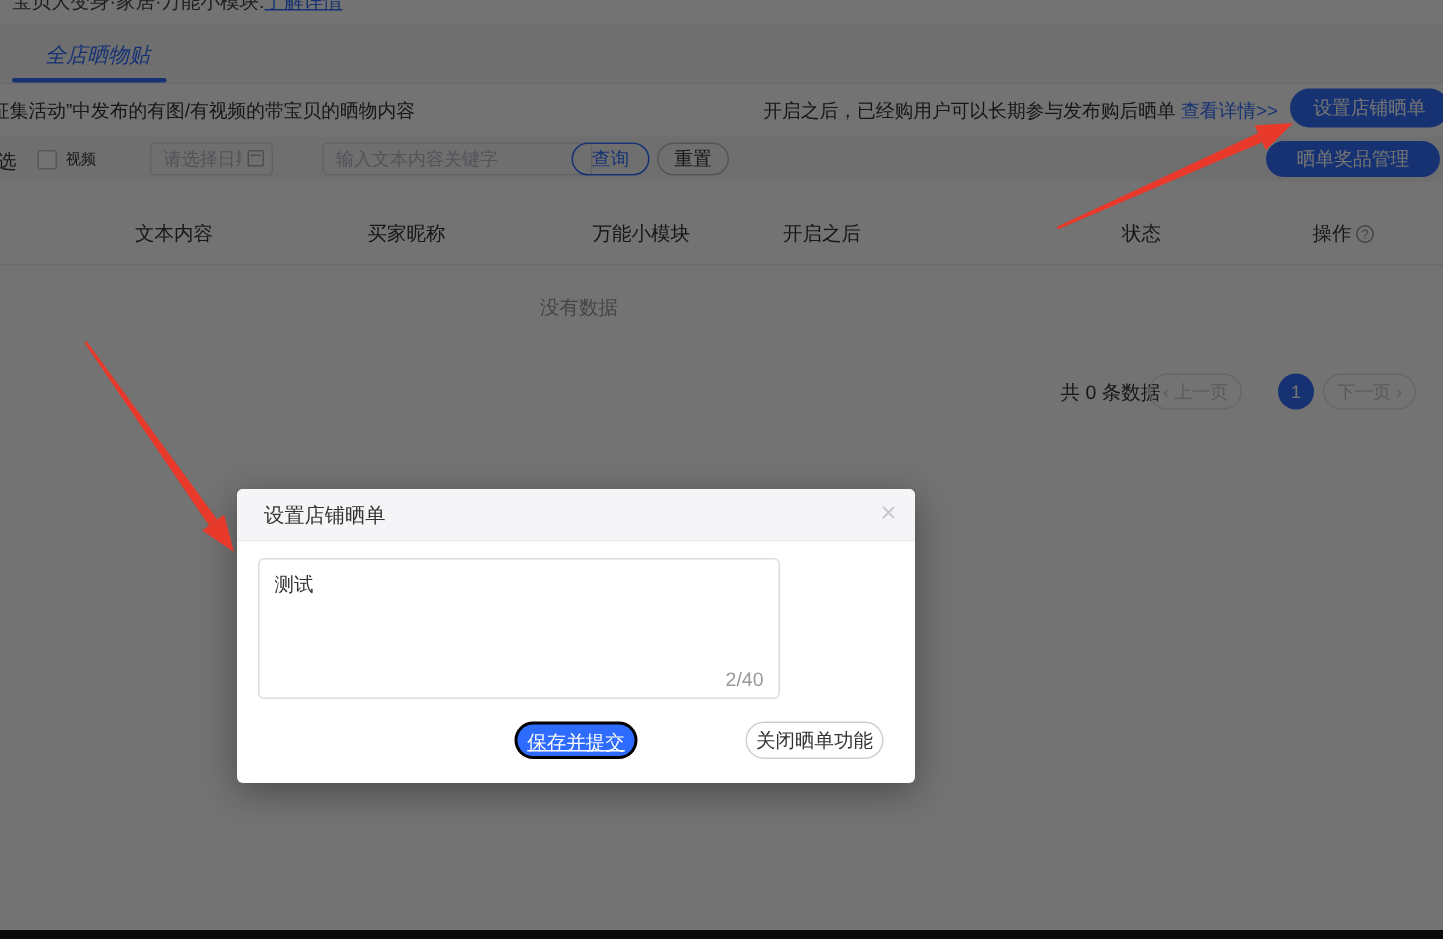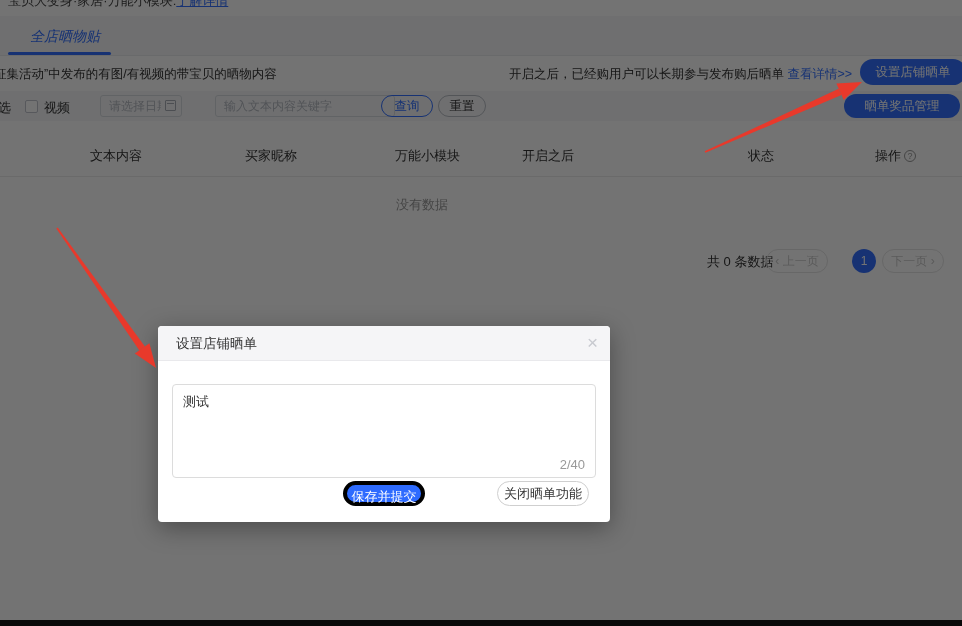--- a/index.html
+++ b/index.html
@@ -18,59 +18,59 @@
   .toolbar { position:absolute; top:57px; left:0; width:962px; height:34px; }
   .toolbar-desc { position:absolute; left:-6px; top:9px; font-size:12.5px; color:#333; white-space:nowrap; }
   .toolbar-right { position:absolute; right:110px; top:9px; font-size:12.5px; color:#333; white-space:nowrap; }
   .toolbar-right a { color:#3370FF; text-decoration:none; cursor:pointer; }
   .btn-pill { display:inline-block; text-align:center; border-radius:14px; font-size:12.5px; cursor:pointer; }
   .btn-setup { position:absolute; right:-4px; top:2px; width:106px; height:26px; line-height:26px; background:#3370FF; color:#fff; }
 
   .filter-row { position:absolute; top:91px; left:0; width:962px; height:30px; background:#f6f7f9; }
   .filter-label { position:absolute; left:-15px; top:8px; font-size:13px; color:#333; }
   .chk { position:absolute; left:25px; top:9px; width:13px; height:13px; appearance:none; -webkit-appearance:none; border:1px solid #c0c4cc; border-radius:2px; background:#fff; cursor:pointer; }
-  .video-label { position:absolute; left:44px; top:8px; font-size:13px; color:#333; }
+  .video-label { position:absolute; left:44px; top:8px; font-size:10px; color:#333; }
   .inp { position:absolute; top:4px; height:22px; border:1px solid #d8dbe0; border-radius:3px; background:transparent; font-size:12px; color:#333; padding:0 8px; outline:none; }
   .inp::placeholder { color:#b4b8c0; }
   .inp-date { left:100px; width:82px; padding-right:20px; }
   .cal-icon { position:absolute; left:165px; top:9px; width:11px; height:11px; border:1px solid #a9adb5; border-radius:1px; }
   .cal-icon::before { content:""; position:absolute; left:1px; top:2px; width:7px; height:1px; background:#a9adb5; }
   .inp-kw { left:215px; width:180px; }
   .btn-query { position:absolute; left:381px; top:4px; width:52px; height:22px; line-height:20px; border:1px solid #3370FF; color:#3370FF; background:transparent; }
   .btn-reset { position:absolute; left:438px; top:4px; width:48px; height:22px; line-height:20px; border:1px solid #b9bdc4; color:#333; background:transparent; }
   .btn-prize { position:absolute; right:2px; top:3px; width:116px; height:24px; line-height:24px; background:#3370FF; color:#fff; }
 
   .thead { position:absolute; top:140px; left:0; width:962px; height:30px; }
   .th { position:absolute; top:7px; font-size:13px; color:#333; white-space:nowrap; }
   .th-help { display:inline-block; width:12px; height:12px; line-height:11px; text-align:center; border:1px solid #999; border-radius:50%; font-size:9px; color:#999; margin-left:3px; vertical-align:1px; }
   .thead-divider { position:absolute; top:176px; left:0; width:962px; height:1px; background:#ececec; }
 
-  .empty-text { position:absolute; top:196px; left:360px; font-size:13px; color:#999;margin-left:36px; }
+  .empty-text { position:absolute; top:196px; left:360px; font-size:13px; color:#999; }
 
   .pagination { position:absolute; top:248px; left:0; width:962px; height:26px; font-size:13px; }
   .pg-total { position:absolute; left:707px; top:5px; color:#333; }
   .pg-btn { position:absolute; top:1px; width:62px; height:24px; line-height:22px; text-align:center; border:1px solid #e4e4e4; border-radius:13px; color:#c9c9c9; font-size:12px; cursor:default; background:transparent; }
   .pg-prev { left:766px; } .pg-next { left:882px; }
   .pg-cur { position:absolute; left:852px; top:1px; width:24px; height:24px; line-height:24px; text-align:center; border-radius:50%; background:#3370FF; color:#fff; font-size:12px; cursor:pointer; }
 
   .bottom-bar { position:absolute; left:0; bottom:0; width:962px; height:6px; background:#151515; }
 
   
   .overlay { position:absolute; inset:0; background:rgba(0,0,0,0.55); z-index:10; }
 
   
   .modal { position:absolute; left:158px; top:326px; width:452px; height:196px; background:#fff; border-radius:4px; box-shadow:0 6px 24px rgba(0,0,0,0.35); z-index:20; }
   .modal-header { position:absolute; top:0; left:0; width:100%; height:35px; background:#f5f5f7; border-bottom:1px solid #e9e9ec; border-radius:4px 4px 0 0; }
   .modal-title { position:absolute; left:18px; top:0; line-height:35px; font-size:13.5px; color:#333; }
   .modal-close { position:absolute; right:12px; top:5px; font-size:19px; color:#c8cad0; cursor:pointer; line-height:24px; }
-  .modal-ta-wrap { position:absolute; left:14px; top:58px; width:424px; height:94px; border:1px solid #dcdcdc; border-radius:4px; }
+  .modal-ta-wrap { position:absolute; left:14px; top:46px; width:348px; height:94px; border:1px solid #dcdcdc; border-radius:4px; }
   .modal-ta { width:100%; height:72px; border:none; resize:none; outline:none; font-family:inherit; font-size:13px; color:#333; padding:8px 10px; background:transparent; }
   .char-count { position:absolute; right:10px; bottom:5px; font-size:13px; color:#999; }
   .modal-btn { position:absolute; top:155px; height:25px; line-height:23px; text-align:center; border-radius:13px; font-size:13px; cursor:pointer; }
-  .btn-save { left:185px; width:82px; background:#2E6BFF; color:#fff; border:4px solid #000000; }
+  .btn-save { left:185px; width:82px; background:#2E6BFF; color:#fff; border:2px solid #000000;text-decoration:underline; }
   .btn-close-feature { left:339px; width:92px; background:#fff; color:#333; border:1px solid #cfcfcf; }
 
   
   .arrows { position:absolute; inset:0; z-index:30; pointer-events:none; }
 </style>
 </head>
 <body>
 
 <div id="screen">
 

